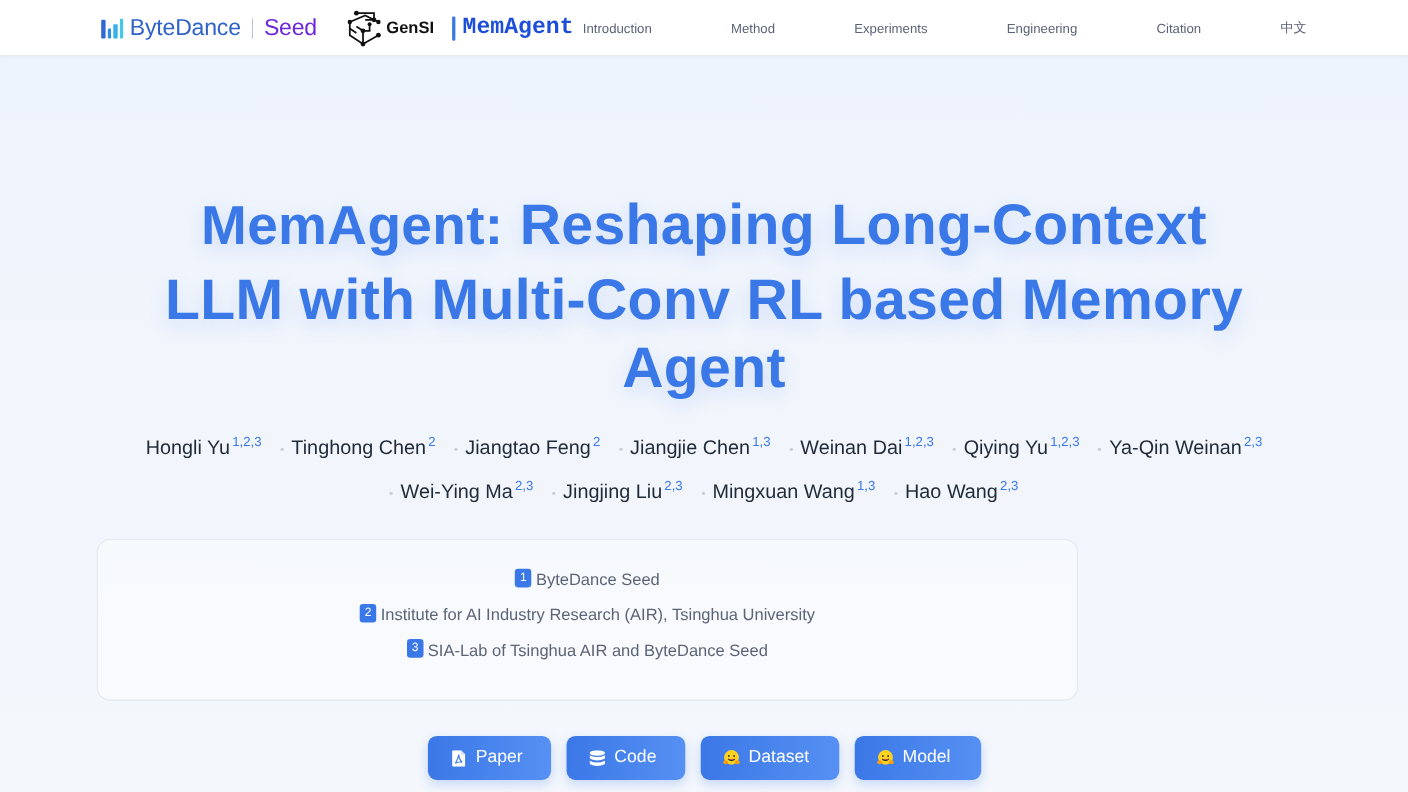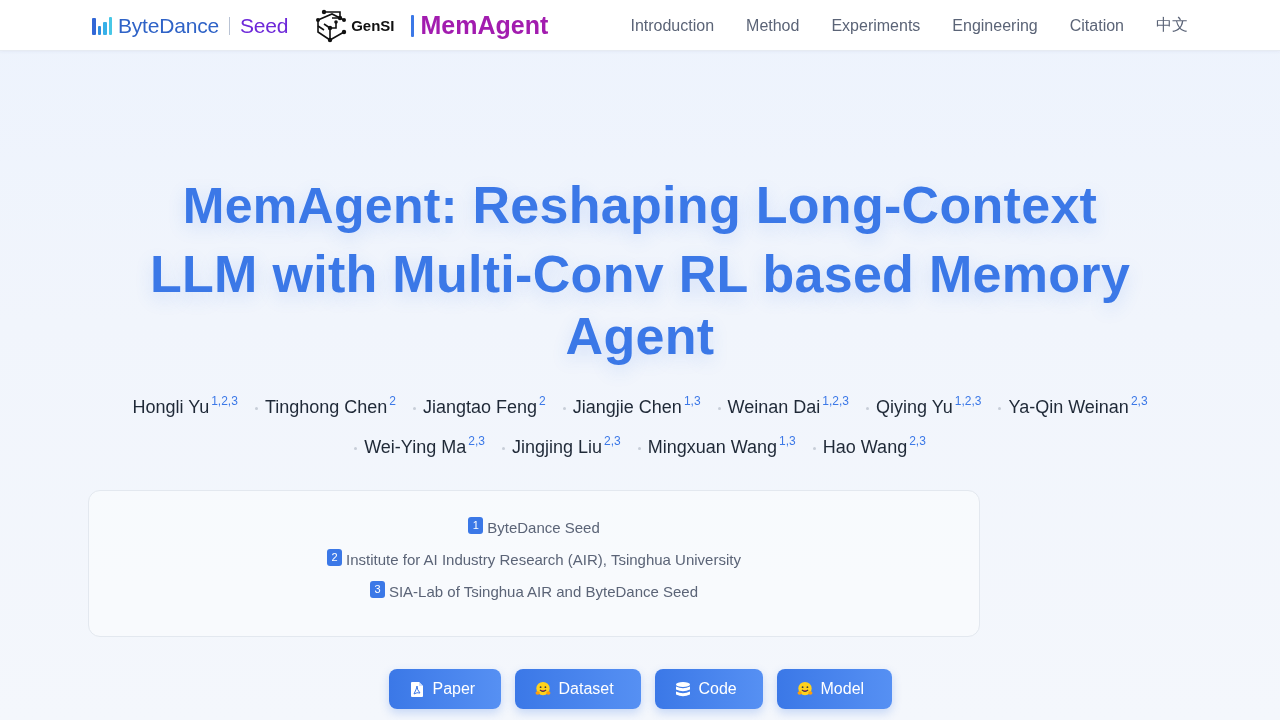--- a/index.html
+++ b/index.html
@@ -25,23 +25,23 @@
     .bd-bars span:nth-child(2) { height: 9px; background: #2f8ee0; }
     .bd-bars span:nth-child(3) { height: 13px; background: #38b0e8; }
     .bd-bars span:nth-child(4) { height: 18px; background: #47c7e6; }
     .bd-text { font-size: 21px; color: #2f63c7; letter-spacing: -0.2px; }
     .bd-sep { width: 1px; height: 18px; background: #b9c3d4; margin: 0 10px; }
     .seed-text { font-size: 21px; color: #6d28d9; letter-spacing: -0.2px; }
     .gensi { display: flex; align-items: center; margin-left: 26px; }
     .gensi svg { width: 34px; height: 36px; }
     .gensi-text { font-size: 15px; font-weight: bold; color: #111; margin-left: 3px; }
     .mem-sep { width: 3px; height: 22px; background: #3b78e7; margin-left: 16px; margin-right: 7px; border-radius: 1px; }
-    .mem-brand { font-size: 25px; font-weight: bold; color: #a21caf; }
+    .mem-brand { font-size: 21px; font-weight: bold; color: #1d4ed8; font-family: Liberation Mono, monospace; }
     .nav-links { position: absolute; top: 0; right: 92px; height: 51px; display: flex; align-items: center; gap: 32px; }
-    .nav-links a { font-size: 16px; color: #5b6477; text-decoration: none; }
+    .nav-links a { font-size: 12px; color: #5b6477; text-decoration: none; margin-left: 40px; }
 
     
     .title {
       position: absolute; top: 174px; left: 0; width: 1280px; text-align: center;
       color: #3b78e7; font-weight: bold; line-height: 62px;
       text-shadow: 0 6px 18px rgba(59,120,231,0.18);
     }
     .title .t1 { font-size: 50px; letter-spacing: 0.3px; }
     .title .t2 { font-size: 52px; letter-spacing: 0.3px; }
     .title-line { display: block; }
@@ -167,43 +167,43 @@
   <a class="btn paper">
     <span class="ic">
       <svg width="12" height="15" viewBox="0 0 12 15">
           <path d="M0 1 Q0 0 1 0 L8 0 L12 4 L12 14 Q12 15 11 15 L1 15 Q0 15 0 14 Z" fill="#fff"></path>
           <path d="M8 0 L8 4 L12 4" fill="#cfe0ff"></path>
           <path d="M3 12 Q6 6 6 4 Q6 8 9 11 Q6 10 3 12" stroke="#3b78e7" stroke-width="1" fill="none"></path>
         </svg>
     </span>
     <span>Paper</span>
   </a>
+  <a class="btn code">
+    <span class="ic">
+      <svg width="14" height="15" viewBox="0 0 14 15">
+          <ellipse cx="7" cy="2.5" rx="7" ry="2.5" fill="#fff"></ellipse>
+          <path d="M0 4.5 Q7 8 14 4.5 L14 7.5 Q7 11 0 7.5 Z" fill="#fff"></path>
+          <path d="M0 9.5 Q7 13 14 9.5 L14 12.5 Q7 16 0 12.5 Z" fill="#fff"></path>
+        </svg>
+    </span>
+    <span>Code</span>
+  </a>
   <a class="btn dataset">
     <span class="ic">
       <svg width="18" height="18" viewBox="0 0 18 18">
           <circle cx="9" cy="8.5" r="7.5" fill="#ffd21e"></circle>
           <circle cx="6.3" cy="7" r="1" fill="#3a3b45"></circle>
           <circle cx="11.7" cy="7" r="1" fill="#3a3b45"></circle>
           <path d="M5.5 10 Q9 13.5 12.5 10" stroke="#3a3b45" stroke-width="1.2" fill="#ef4e4e"></path>
           <ellipse cx="3" cy="13.5" rx="2.4" ry="2" fill="#ff9d0b"></ellipse>
           <ellipse cx="15" cy="13.5" rx="2.4" ry="2" fill="#ff9d0b"></ellipse>
         </svg>
     </span>
     <span>Dataset</span>
   </a>
-  <a class="btn code">
-    <span class="ic">
-      <svg width="14" height="15" viewBox="0 0 14 15">
-          <ellipse cx="7" cy="2.5" rx="7" ry="2.5" fill="#fff"></ellipse>
-          <path d="M0 4.5 Q7 8 14 4.5 L14 7.5 Q7 11 0 7.5 Z" fill="#fff"></path>
-          <path d="M0 9.5 Q7 13 14 9.5 L14 12.5 Q7 16 0 12.5 Z" fill="#fff"></path>
-        </svg>
-    </span>
-    <span>Code</span>
-  </a>
   <a class="btn model">
     <span class="ic">
       <svg width="18" height="18" viewBox="0 0 18 18">
           <circle cx="9" cy="8.5" r="7.5" fill="#ffd21e"></circle>
           <circle cx="6.3" cy="7" r="1" fill="#3a3b45"></circle>
           <circle cx="11.7" cy="7" r="1" fill="#3a3b45"></circle>
           <path d="M5.5 10 Q9 13.5 12.5 10" stroke="#3a3b45" stroke-width="1.2" fill="#ef4e4e"></path>
           <ellipse cx="3" cy="13.5" rx="2.4" ry="2" fill="#ff9d0b"></ellipse>
           <ellipse cx="15" cy="13.5" rx="2.4" ry="2" fill="#ff9d0b"></ellipse>
         </svg>

